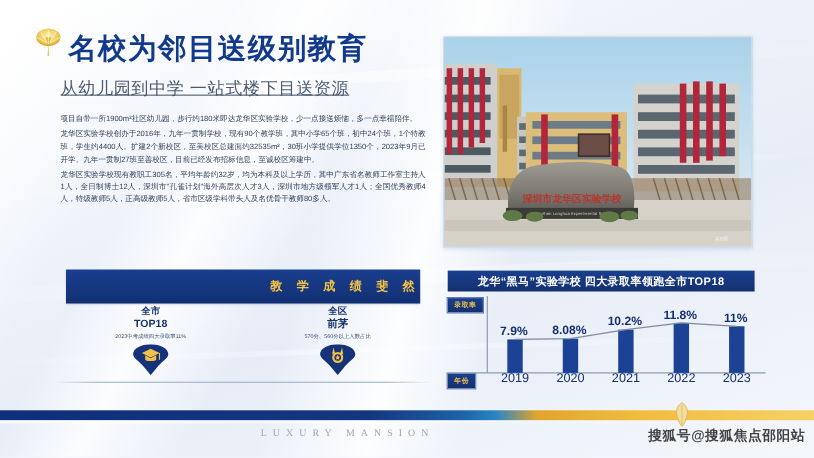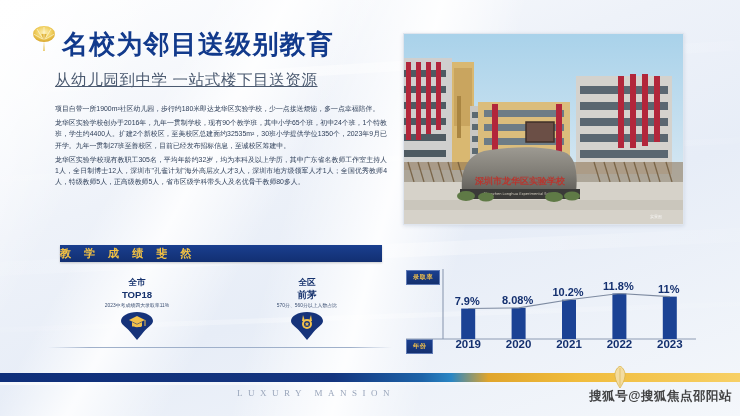--- a/index.html
+++ b/index.html
@@ -61,23 +61,23 @@
     width: 332px;
     font-size: 6.9px; line-height: 1.62;
     color: #30405a;
     text-align: justify;
   }
   .body-copy p { margin: 0 0 3px 0; }
 
   
   .ribbon {
     position: absolute; left: 60px; top: 245px;
-    width: 322px; height: 17px;
+    width: 322px; height: 31px;
     background: linear-gradient(180deg, #1a3f8f 0%, #122f72 100%);
-    display: flex; align-items: center; justify-content: flex-start;
+    display: flex; align-items: center; justify-content: flex-end;
     box-shadow: 0 1px 2px rgba(0,0,0,.2);
   }
   .ribbon span {
     color: #f4c242; font-size: 11px; font-weight: 700; letter-spacing: 5px;
   }
   .ribbon::before, .ribbon::after {
     content: ""; position: absolute; top: 3px;
     width: 8px; height: 21px; background: #0d2355;
     z-index: -1;
   }
@@ -147,21 +147,21 @@
   .x-tag { left: 406px; top: 339px; }
 
   .chart-svg { position: absolute; left: 0; top: 0; }
 
   .xlabels {
     position: absolute; left: 443px; top: 338px; width: 252px;
     display: flex;
   }
   .xlabels div {
     flex: 1; text-align: center;
-    font-size: 11.5px; font-weight: 700; color: #14306f;
+    font-size: 11.5px; font-weight: 400; color: #14306f;
   }
 
   
   .footer-bar {
     position: absolute; left: 0; top: 373px; width: 740px; height: 9px;
     background: linear-gradient(90deg, #0f2f7a 0%, #14357f 45%, #1d63a8 57%, #2a86c4 61%, #e0a52c 66%, #f0bc3c 78%, #f7d066 100%);
   }
   .footer-bar::after {
     content:""; position:absolute; left:0; top:9px; width:740px; height:3px;
     background: linear-gradient(90deg, rgba(255,255,255,.6), rgba(255,255,255,0));
@@ -368,20 +368,23 @@
       <g fill="#5f7a46">
         <ellipse cx="62" cy="162" rx="9" ry="5"></ellipse>
           <ellipse cx="82" cy="163" rx="8" ry="4.5"></ellipse>
         <ellipse cx="150" cy="163" rx="9" ry="5"></ellipse>
           <ellipse cx="168" cy="162" rx="8" ry="4.5"></ellipse>
       </g>
       <text x="258" y="184" font-family="'DejaVu Sans',sans-serif" font-size="4" fill="#ffffff" opacity=".75" text-anchor="end">实景图</text>
     </svg>
   </div>
 
+  <div class="chart-title">
+    <span>龙华“黑马”实验学校 四大录取率领跑全市TOP18</span>
+  </div>
 
   <div class="axis-tag y-tag">录取率</div>
   <div class="axis-tag x-tag">年份</div>
 
   <div class="chart-area">
     <svg class="chart-svg" id="chart-svg" width="300" height="90" viewBox="0 0 300 90">
         <line x1="43" y1="2" x2="43" y2="72" stroke="#8d9bb3" stroke-width="1.1"></line>
         <line x1="6" y1="72" x2="296" y2="72" stroke="#8d9bb3" stroke-width="1.1"></line>
         <rect x="61.2" y="41.57037037037037" width="14" height="30.429629629629634" fill="#1b4294"></rect>
         <text x="67.2" y="37.57037037037037" text-anchor="middle" font-family="'Liberation Sans',sans-serif" font-size="11" font-weight="bold" fill="#14306f">7.9%</text>

